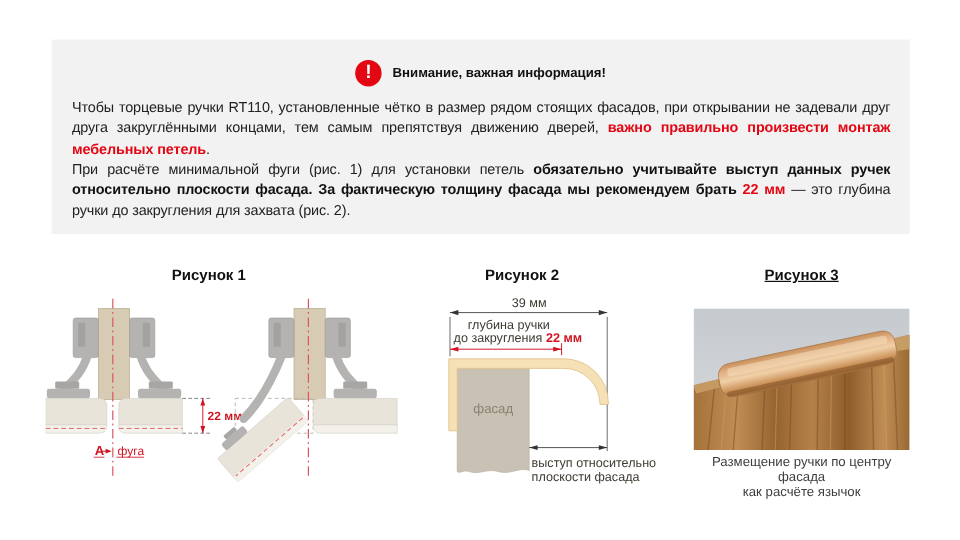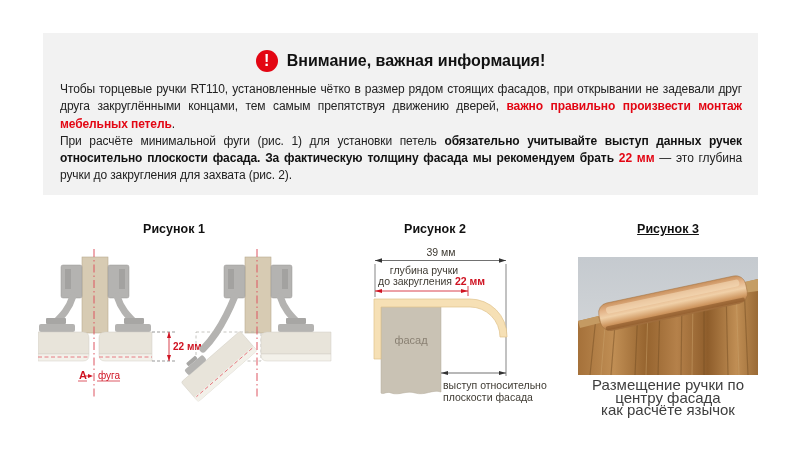--- a/index.html
+++ b/index.html
@@ -4,35 +4,35 @@
 <style>
   html,body{margin:0;padding:0;background:#fff;}
   .page{position:relative;width:800px;height:450px;background:#ffffff;overflow:hidden;
         font-family:"Liberation Sans","DejaVu Sans",sans-serif;}
   .card{position:absolute;left:43px;top:33px;width:715px;height:162px;background:#f2f2f2;}
   .notice-header{position:absolute;left:43px;top:50px;width:715px;display:flex;
         justify-content:center;align-items:center;gap:9px;}
   .warn-icon{width:22px;height:22px;border-radius:50%;background:#e30613;color:#fff;
         display:flex;align-items:center;justify-content:center;
         font-weight:bold;font-size:16px;line-height:1;}
-  .notice-title{font-size:16px;font-weight:bold;color:#111;}
+  .notice-title{font-size:11px;font-weight:bold;color:#111;}
   .notice-body{position:absolute;left:60px;top:81px;width:682px;font-size:12px;
         line-height:17.3px;color:#222;text-align:justify;letter-spacing:-0.1px;}
   .notice-body p{margin:0;}
   .rb{color:#e30613;font-weight:bold;}
   .b{font-weight:bold;color:#111;}
   .fig-title{position:absolute;top:222px;transform:translateX(-50%);
         font-size:12.5px;font-weight:bold;color:#111;white-space:nowrap;}
   #fig1-title{left:155px;padding-left:38px;} #fig2-title{left:435px;} #fig3-title{left:668px;text-decoration:underline;}
   .fig-svg{position:absolute;}
   #fig1-svg{left:38px;top:245px;}
   #fig2-svg{left:365px;top:245px;}
   #fig3-svg{left:578px;top:257px;}
   .fig3-caption{position:absolute;left:578px;top:379px;width:180px;text-align:center;
-        font-size:15px;line-height:12.5px;color:#3e3e3e;}
+        font-size:11px;line-height:12.5px;color:#3e3e3e;}
   svg text{font-family:"Liberation Sans","DejaVu Sans",sans-serif;}
 </style>
 </head>
 <body>
 
 <div class="page">
 
   <div class="card"></div>
 
   <div class="notice-header">

